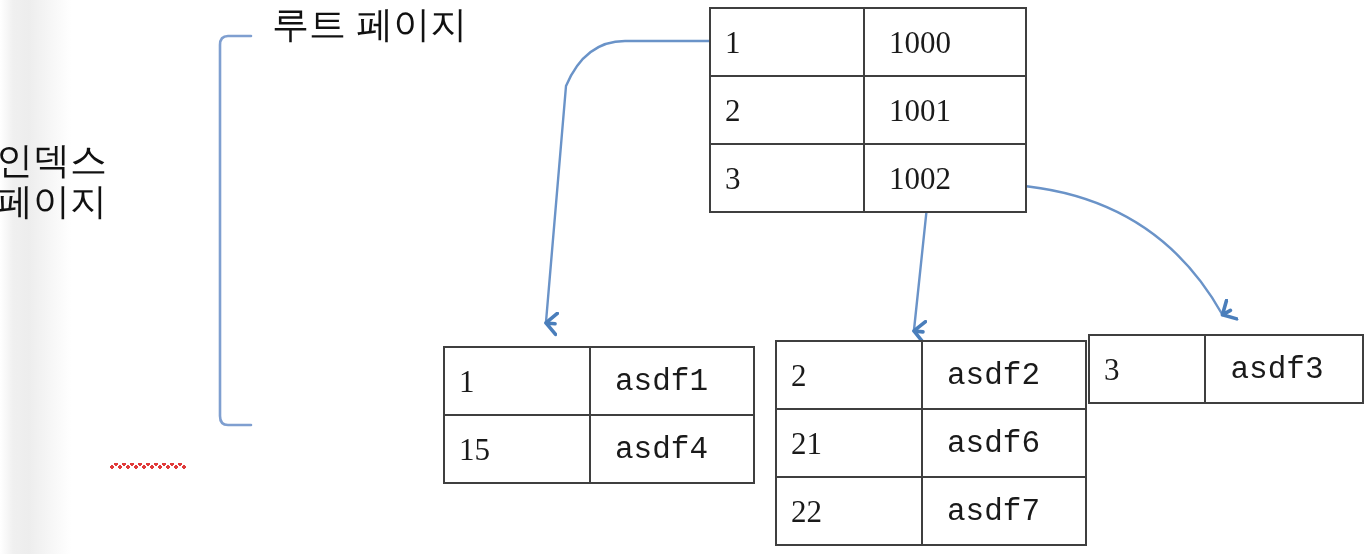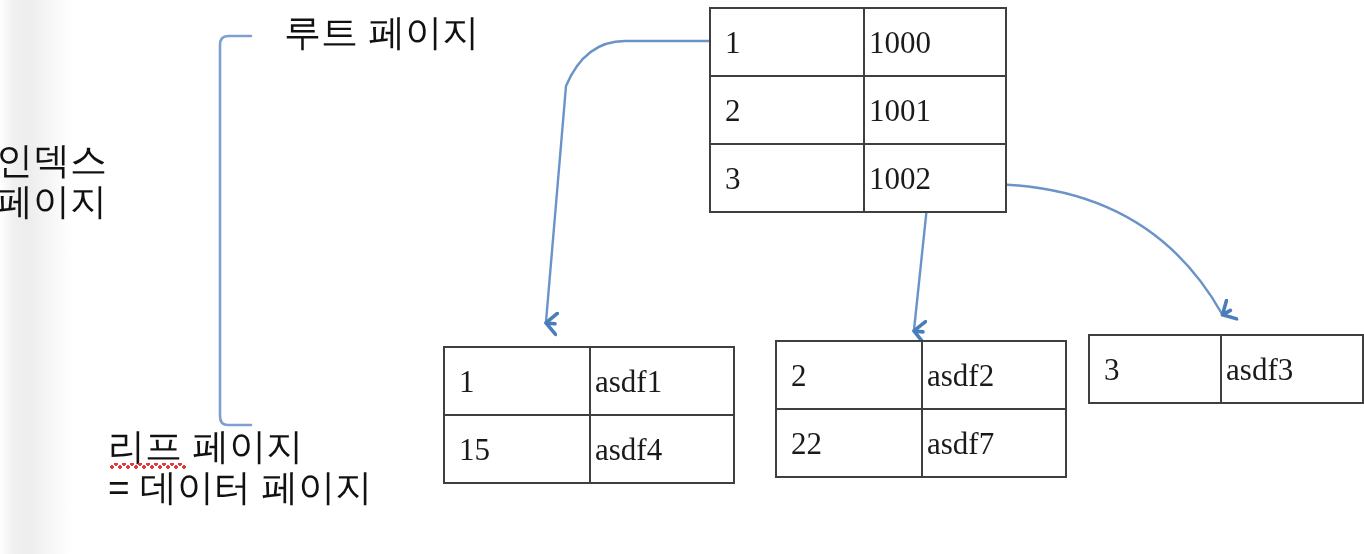--- a/index.html
+++ b/index.html
@@ -54,49 +54,49 @@
     color: #1a1a1a;
     font-size: 31px;
     line-height: 1;
     padding: 0 0 0 14px;
     vertical-align: middle;
     white-space: nowrap;
     font-family: "Liberation Serif", "DejaVu Serif", serif;
     background: #ffffff;
   }
   .tbl td.c-val {
-    padding-left: 4px;
+    padding-left: 24px;
   }
 
   
   #root-table { left: 709px; top: 7px; }
   #root-table td { height: 66px; }
   #root-table td.c-key { width: 138px; }
   #root-table td.c-val { width: 136px; }
 
   
   .leaf td { height: 66px; }
   .leaf td.c-key { width: 130px; }
-  .leaf td.c-val { width: 138px; }
+  .leaf td.c-val { width: 138px; font-family: Liberation Mono, monospace; }
   #leaf-table-1 { left: 443px; top: 346px; }
   #leaf-table-2 { left: 775px; top: 340px; }
   #leaf-table-3 { left: 1088px; top: 334px; }
   #leaf-table-3 td.c-key { width: 128px; }
   #leaf-table-3 td.c-val { width: 144px; }
 
   
   .label {
     position: absolute;
     color: #111111;
     font-size: 37px;
     line-height: 1.12;
     white-space: pre;
     font-family: "Liberation Sans", "DejaVu Sans", sans-serif;
   }
-  #root-page-label { left: 272px; top: 12px; margin-left: 12px; }
+  #root-page-label { left: 272px; top: 4px; }
   #index-page-label { left: -4px; top: 140px; }
   #leaf-page-label { left: 108px; top: 426px; }
 
   
   .squiggle {
     position: absolute;
     left: 110px;
     top: 463px;
     width: 76px;
     height: 6px;
@@ -136,22 +136,20 @@
     <g>
       <path d="M989,184 Q1150,186 1222,314" fill="none" stroke="#6a93c8" stroke-width="2.4" marker-end="url(#ah)"></path>
     </g>
   </svg>
 
   <div class="label" id="root-page-label">루트 페이지</div>
 
   <div class="label" id="index-page-label">인덱스
 페이지</div>
 
-  <div class="label" id="leaf-page-label">리프 페이지
-= 데이터 페이지</div>
 
   <div class="squiggle"></div>
 
   <table class="tbl" id="root-table">
     <tbody>
       <tr>
         <td class="c-key">1</td>
         <td class="c-val">1000</td>
       </tr>
       <tr>
@@ -178,20 +176,24 @@
     </tbody>
   </table>
 
   <table class="tbl leaf" id="leaf-table-2">
     <tbody>
       <tr>
         <td class="c-key">2</td>
         <td class="c-val">asdf2</td>
       </tr>
       <tr>
+        <td class="c-key">21</td>
+        <td class="c-val">asdf6</td>
+      </tr>
+      <tr>
         <td class="c-key">22</td>
         <td class="c-val">asdf7</td>
       </tr>
     </tbody>
   </table>
 
   <table class="tbl leaf" id="leaf-table-3">
     <tbody>
       <tr>
         <td class="c-key">3</td>

